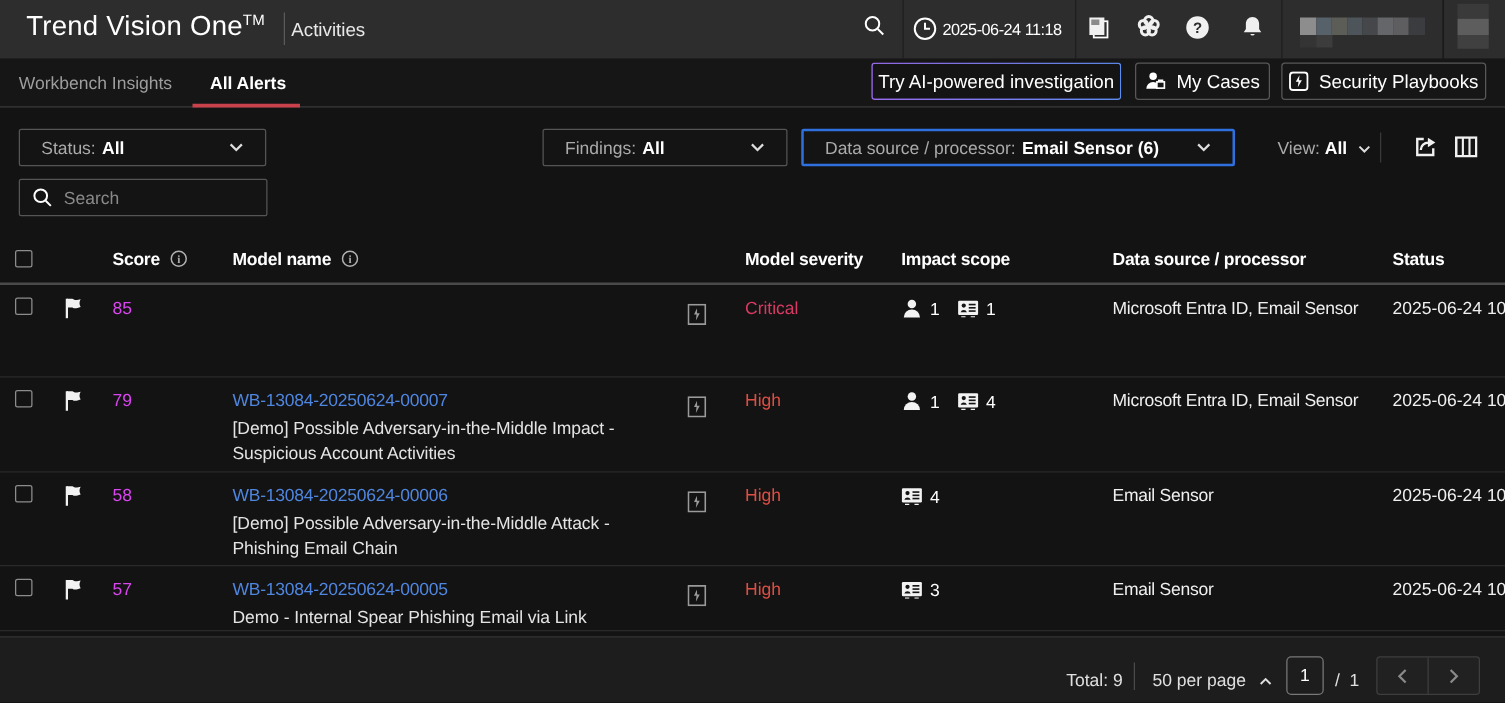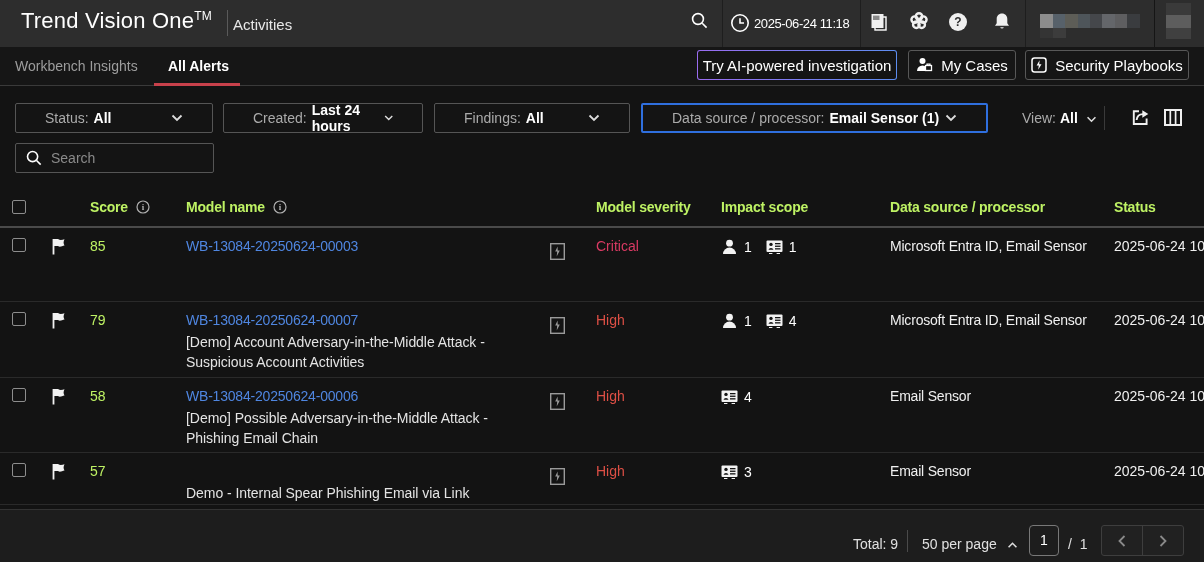--- a/index.html
+++ b/index.html
@@ -29,45 +29,45 @@
 
 .btn { position:absolute; top:50px; height:30px; background:#161616; border:1px solid #585858;
   border-radius:3px; color:#fff; font-size:15px; font-weight:400; display:flex; align-items:center;
   justify-content:center; gap:8px; }
 #btn-ai { left:697px; width:200px; border:1px solid transparent;
   background:linear-gradient(#141414,#141414) padding-box,
   linear-gradient(90deg,#9a6cf0,#5d8df0) border-box; }
 
 
 .drop { position:absolute; top:103px; height:30px; background:#141414; border:1px solid #555;
-  border-radius:2px; color:#ababab; font-size:14px; display:flex; align-items:center; padding:0 29px; }
+  border-radius:2px; color:#ababab; font-size:14px; display:flex; align-items:center; padding:0 17px; }
 .drop b { color:#fff; font-weight:700; margin-left:5px; }
 .chev { margin-left:auto; }
 #drop4 { border:2px solid #2f6fde;justify-content:center; }
 #viewall { position:absolute; left:1022px; top:110px; color:#ababab; font-size:14px; }
 #viewall b { color:#fff; }
 #fsep { position:absolute; left:1104px; top:106px; width:1px; height:24px; background:#3a3a3a; }
 
 #searchbox { position:absolute; left:15px; top:143px; width:199px; height:30px; background:#141414;
   border:1px solid #555; border-radius:2px; display:flex; align-items:center; padding:0 10px; gap:9px; }
 #searchbox span { color:#8a8a8a; font-size:14px; }
 #addfilter { position:absolute; left:224px; top:143px; width:101px; height:30px; background:#141414;
   border:1px solid #555; border-radius:2px; color:#fff; font-size:14px; font-weight:700;
   display:flex; align-items:center; justify-content:center; gap:8px; }
 
 
 #thead { position:absolute; left:0; top:186px; width:1204px; height:42px;
   border-bottom:2px solid #4a4a4a; }
-.hcell { position:absolute; top:13px; color:#bef264; font-size:14px; font-weight:700; letter-spacing:-0.2px; }
+.hcell { position:absolute; top:13px; color:#ffffff; font-size:14px; font-weight:700; letter-spacing:-0.2px; }
 .cb { position:absolute; width:14px; height:14px; border:1px solid #8d8d8d; border-radius:2px; background:transparent; }
 
 .row { position:absolute; left:0; width:1204px; border-bottom:1px solid #2a2a2a; }
 .link { position:absolute; left:186px; top:10px; color:#4f86e0; font-size:14px; letter-spacing:-0.2px; }
 .desc { position:absolute; left:186px; top:30px; width:356px; color:#e4e4e4; font-size:14px; line-height:20px; letter-spacing:-0.05px; }
-.score { position:absolute; left:90px; top:10px; color:#bef264; font-size:14px; }
+.score { position:absolute; left:90px; top:10px; color:#d946ef; font-size:14px; }
 .flagw { position:absolute; left:50px; top:9px; }
 .sev { position:absolute; left:596px; top:10px; font-size:14px; }
 .sev.crit { color:#d93a63; }
 .sev.high { color:#dd4f45; }
 .impact { position:absolute; left:721px; top:11px; color:#fff; font-size:14px; display:flex; align-items:center; gap:6px; }
 .dsrc { position:absolute; left:890px; top:10px; color:#f0f0f0; font-size:14px; letter-spacing:-0.2px; }
 .created { position:absolute; left:1114px; top:10px; color:#f0f0f0; font-size:14px; white-space:nowrap; }
 .zap { position:absolute; left:550px; top:15px; }
 
 
@@ -171,29 +171,25 @@
         <rect x="1" y="1" width="14" height="14" rx="2.5" fill="none" stroke="#fff" stroke-width="1.5"></rect>
         <path d="M8.6 3.2 L5.6 8.4 H7.8 L7.2 12.8 L10.5 7.2 H8.2 z" fill="#fff"></path>
       </svg>
     <span>Security Playbooks</span>
   </div>
 
   <div class="drop" style="left:15px;width:198px">Status:<b>All</b>
     <svg class="chev" width="12" height="8" viewBox="0 0 12 8">
         <path d="M1.5 1.5 L6 6 L10.5 1.5" fill="none" stroke="#ddd" stroke-width="1.8"></path>
       </svg></div>
-  <div class="drop" style="left:223px;width:200px">Created:<b>Last 24 hours</b>
-    <svg class="chev" width="12" height="8" viewBox="0 0 12 8">
-        <path d="M1.5 1.5 L6 6 L10.5 1.5" fill="none" stroke="#ddd" stroke-width="1.8"></path>
-      </svg></div>
   <div class="drop" style="left:434px;width:196px">Findings:<b>All</b>
     <svg class="chev" width="12" height="8" viewBox="0 0 12 8">
         <path d="M1.5 1.5 L6 6 L10.5 1.5" fill="none" stroke="#ddd" stroke-width="1.8"></path>
       </svg></div>
-  <div class="drop" id="drop4" style="left:641px;width:347px">Data source / processor:<b>Email Sensor (1)</b>
+  <div class="drop" id="drop4" style="left:641px;width:347px">Data source / processor:<b>Email Sensor (6)</b>
     <svg class="chev" width="12" height="8" viewBox="0 0 12 8">
         <path d="M1.5 1.5 L6 6 L10.5 1.5" fill="none" stroke="#ddd" stroke-width="1.8"></path>
       </svg></div>
   <div id="viewall">View: <b>All</b>
     <svg width="11" height="7" viewBox="0 0 12 8" style="margin-left:4px">
         <path d="M1.5 1.5 L6 6 L10.5 1.5" fill="none" stroke="#ddd" stroke-width="1.8"></path>
       </svg></div>
   <div id="fsep"></div>
 
   <svg class="abs" style="left:1132px;top:108px" width="18" height="18" viewBox="0 0 18 18">
@@ -236,21 +232,20 @@
     <div class="hcell" style="left:1114px">Status</div>
   </div>
 
   <div class="row" style="top:228px;height:74px">
     <div class="cb" style="left:12px;top:10px"></div>
     <div class="flagw"><svg width="17" height="18" viewBox="0 0 17 18">
           <path d="M3.5 2 V17.5" stroke="#f2f2f2" stroke-width="1.8"></path>
           <path d="M3.5 2 H8 c2.5 2 4.5 0.5 6.5 0.3 c-1.2 2.4 -1.2 4.0 0 6.2 c-2.6 0.6 -4.6 2.0 -6.5 0.5 H3.5 z" fill="#f2f2f2"></path>
         </svg></div>
     <div class="score">85</div>
-    <div class="link">WB-13084-20250624-00003</div>
     <svg class="zap" width="15" height="17" viewBox="0 0 15 17">
         <rect x="0.7" y="0.7" width="13.6" height="15.6" fill="none" stroke="#9a9a9a" stroke-width="1.4"></rect>
         <path d="M7.6 3.5 L5.2 8.5 H7.2 L6.7 13.4 L9.8 7.6 H7.7 z" fill="#9a9a9a"></path>
       </svg>
     <div class="sev crit">Critical</div>
     <div class="impact">
       <svg width="17" height="16" viewBox="0 0 17 16">
           <circle cx="8.5" cy="4.2" r="3.4" fill="#f2f2f2"></circle>
           <path d="M2 15 a6.5 6.5 0 0 1 13 0 z" fill="#f2f2f2"></path>
         </svg>
@@ -273,21 +268,21 @@
   </div>
 
   <div class="row" style="top:302px;height:76px">
     <div class="cb" style="left:12px;top:10px"></div>
     <div class="flagw"><svg width="17" height="18" viewBox="0 0 17 18">
           <path d="M3.5 2 V17.5" stroke="#f2f2f2" stroke-width="1.8"></path>
           <path d="M3.5 2 H8 c2.5 2 4.5 0.5 6.5 0.3 c-1.2 2.4 -1.2 4.0 0 6.2 c-2.6 0.6 -4.6 2.0 -6.5 0.5 H3.5 z" fill="#f2f2f2"></path>
         </svg></div>
     <div class="score">79</div>
     <div class="link">WB-13084-20250624-00007</div>
-    <div class="desc">[Demo] Account Adversary-in-the-Middle Attack - Suspicious Account Activities</div>
+    <div class="desc">[Demo] Possible Adversary-in-the-Middle Impact - Suspicious Account Activities</div>
     <svg class="zap" width="15" height="17" viewBox="0 0 15 17">
         <rect x="0.7" y="0.7" width="13.6" height="15.6" fill="none" stroke="#9a9a9a" stroke-width="1.4"></rect>
         <path d="M7.6 3.5 L5.2 8.5 H7.2 L6.7 13.4 L9.8 7.6 H7.7 z" fill="#9a9a9a"></path>
       </svg>
     <div class="sev high">High</div>
     <div class="impact">
       <svg width="17" height="16" viewBox="0 0 17 16">
           <circle cx="8.5" cy="4.2" r="3.4" fill="#f2f2f2"></circle>
           <path d="M2 15 a6.5 6.5 0 0 1 13 0 z" fill="#f2f2f2"></path>
         </svg>
@@ -340,20 +335,21 @@
     <div class="created">2025-06-24 10:52</div>
   </div>
 
   <div class="row" style="top:453px;height:52px">
     <div class="cb" style="left:12px;top:10px"></div>
     <div class="flagw"><svg width="17" height="18" viewBox="0 0 17 18">
           <path d="M3.5 2 V17.5" stroke="#f2f2f2" stroke-width="1.8"></path>
           <path d="M3.5 2 H8 c2.5 2 4.5 0.5 6.5 0.3 c-1.2 2.4 -1.2 4.0 0 6.2 c-2.6 0.6 -4.6 2.0 -6.5 0.5 H3.5 z" fill="#f2f2f2"></path>
         </svg></div>
     <div class="score">57</div>
+    <div class="link">WB-13084-20250624-00005</div>
     <div class="desc">Demo - Internal Spear Phishing Email via Link</div>
     <svg class="zap" width="15" height="17" viewBox="0 0 15 17">
         <rect x="0.7" y="0.7" width="13.6" height="15.6" fill="none" stroke="#9a9a9a" stroke-width="1.4"></rect>
         <path d="M7.6 3.5 L5.2 8.5 H7.2 L6.7 13.4 L9.8 7.6 H7.7 z" fill="#9a9a9a"></path>
       </svg>
     <div class="sev high">High</div>
     <div class="impact">
       <svg width="17" height="14" viewBox="0 0 17 14">
           <rect x="0.5" y="0.5" width="16" height="11.5" rx="1" fill="#f2f2f2"></rect>
           <rect x="3" y="13" width="3.4" height="1" fill="#f2f2f2"></rect>

